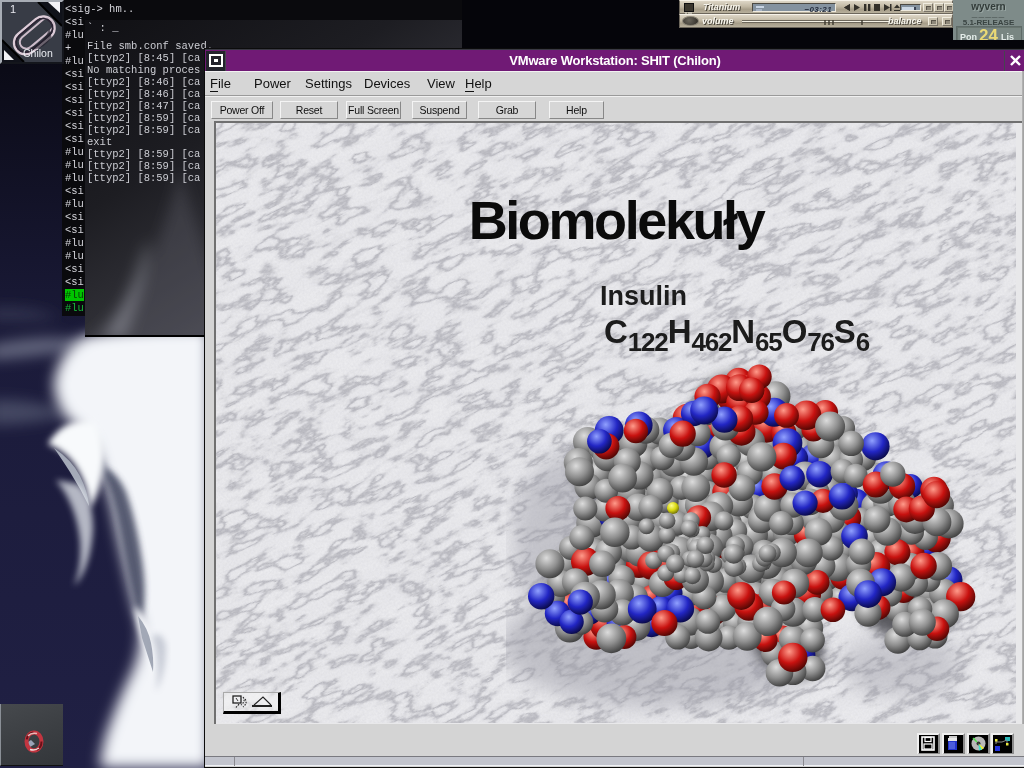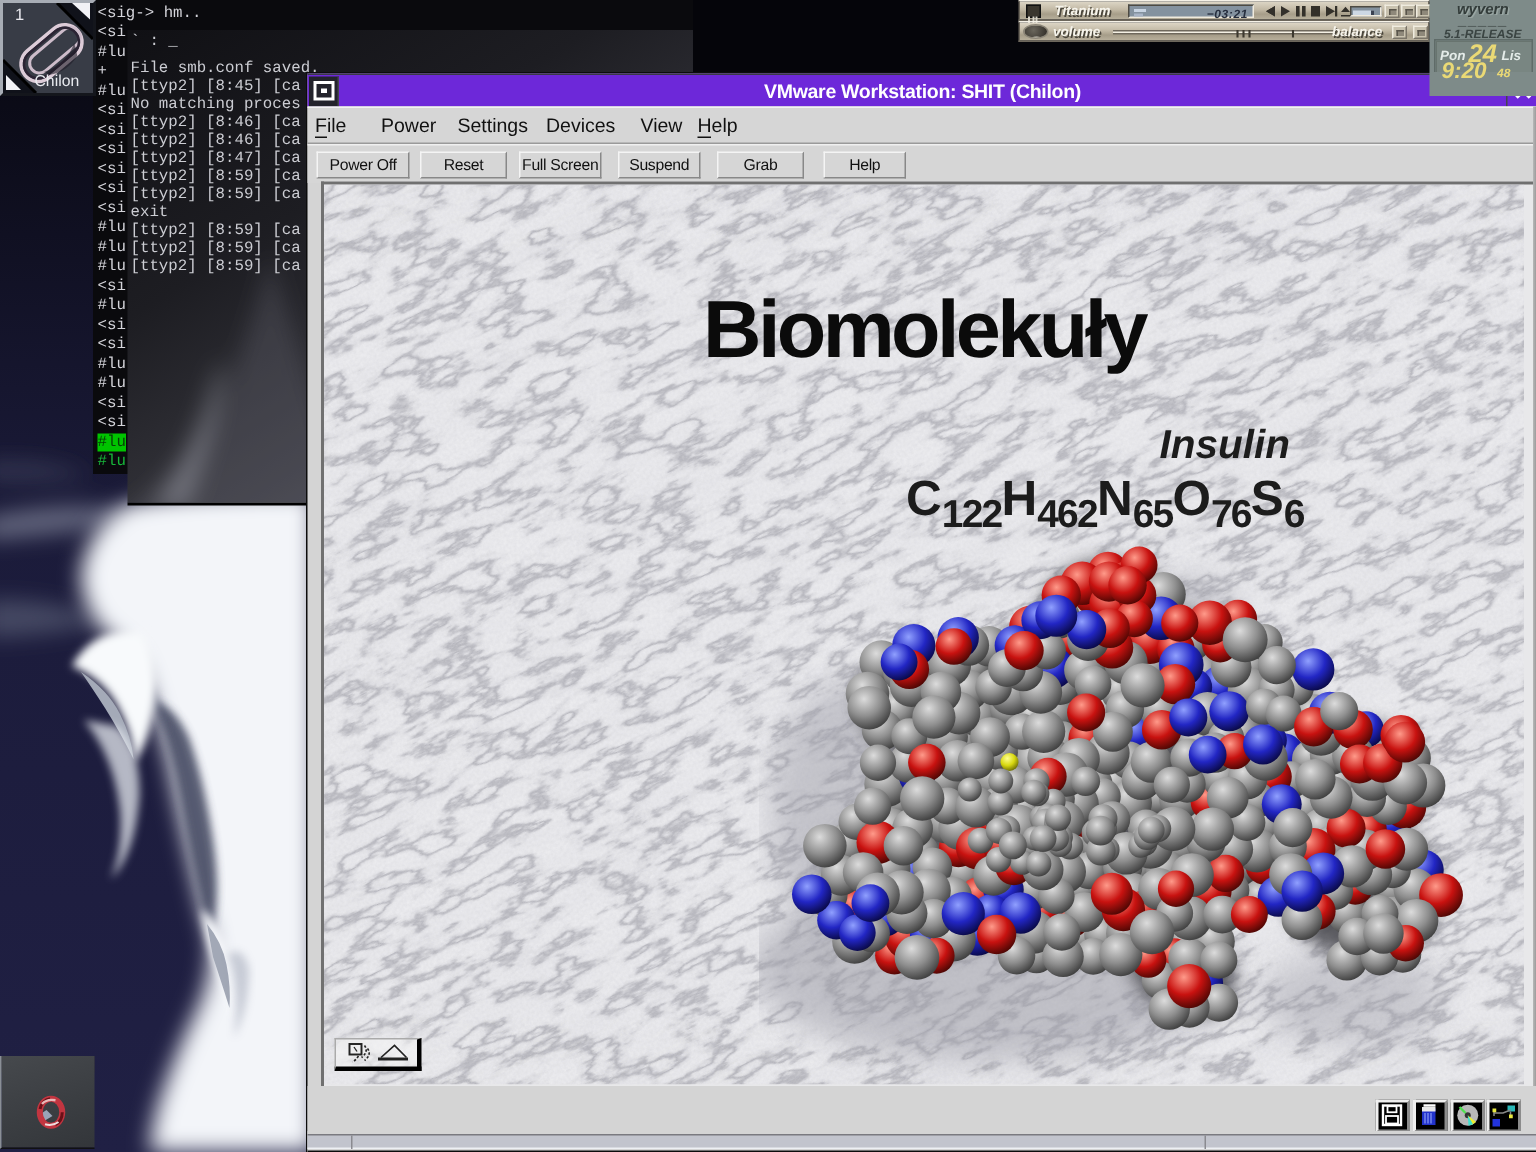--- a/index.html
+++ b/index.html
@@ -10,51 +10,51 @@
 #term1{left:62px;top:0;width:400px;height:316px;background:#0a0a0d;padding:3px 0 0 3px;}
 #term1 .g1{background:#00c400;color:#064006;}
 #term1 .g2{color:#17b63a;}
 #term2{left:85px;top:20px;width:377px;height:317px;padding:8px 0 0 2px;
  background:linear-gradient(148deg,#101014 0%,#1d1d22 35%,#36363d 65%,#50505a 88%,#62626c 100%);
  border-bottom:2px solid #000;}
 #term2 .dim{color:#2c2c34;}
 #term2 .lines{font-family:"Liberation Mono",monospace;font-size:10.5px;line-height:12px;color:#cccdd3;white-space:pre;}
 
 #vmw{left:204px;top:48px;width:820px;height:720px;background:#d4d4d4;border-left:1px solid #0c0c0c;border-top:1px solid #0c0c0c;}
-#vmtitle{left:0;top:0;width:820px;height:22px;background:#6d28d9;border-top:1px solid #3a3a44;}
+#vmtitle{left:0;top:0;width:820px;height:22px;background:#701a75;border-top:1px solid #3a3a44;}
 #vmtitle .ttext{width:100%;text-align:center;line-height:22px;color:#fff;font-weight:bold;font-size:13px;letter-spacing:-0.2px;}
 #vmicon{left:1px;top:1px;width:20px;height:20px;background:#23232c;border-right:1px solid #45454f;}
 #vmx{right:0;top:1px;width:21px;height:20px;border-left:1px solid #45454f;}
 #vmmenu{left:0;top:22px;width:820px;height:25px;background:#d6d6d6;border-top:1px solid #f2f2f2;border-bottom:1px solid #9a9a9a;color:#111;font-size:13px;text-decoration:underline;}
 #vmmenu span{position:absolute;top:4px;}
 #vmmenu u{text-decoration:none;border-bottom:1px solid #111;}
 #vmtool{left:0;top:47px;width:820px;height:26px;background:#d6d6d6;border-top:1px solid #f0f0f0;}
 .tbtn{position:absolute;top:4px;height:18px;background:#d6d6d6;border:1px solid #888;border-top-color:#f4f4f4;border-left-color:#f4f4f4;color:#111;font-size:10.5px;text-align:center;line-height:16px;letter-spacing:-0.2px;}
 #vmarea{left:9px;top:72px;width:808px;height:604px;border-top:2px solid #707070;border-left:2px solid #707070;background:#e8e8ea;}
 #slide{left:11px;top:74px;width:800px;height:600px;overflow:hidden;}
 #vmstatus{left:0;top:675px;width:820px;height:32px;background:#d4d4d4;}
 .sicon{position:absolute;top:9px;width:23px;height:22px;border:2px solid #efefef;border-right-color:#8c8c8c;border-bottom-color:#8c8c8c;background:#000;}
 #vmbottom{left:0;top:705px;width:820px;height:15px;background:#d4d4d4;}
 #vmbottom .strip{position:absolute;left:0;top:2px;width:820px;height:10px;background:#c2c4cd;border-top:1px solid #7a7a80;border-bottom:1px solid #eef0f4;}
 #vmbottom .sep{position:absolute;top:3px;width:1px;height:9px;background:#8a8a90;}
 #vmbottom .blk{position:absolute;left:0;top:13px;width:820px;height:2px;background:#0c0c0c;}
 
 #stitle{left:0;top:66px;width:800px;text-align:center;font-weight:bold;font-size:54px;color:#0b0b0b;letter-spacing:-2.4px;}
-#sins{left:384px;top:158px;width:260px;text-align:right;font-weight:bold;font-size:27px;color:#1c1c1c;font-style:italic;}
+#sins{left:384px;top:158px;width:260px;text-align:left;font-weight:bold;font-size:27px;color:#1c1c1c;}
 #sform{left:388px;top:190px;width:270px;font-weight:bold;font-size:33px;color:#1c1c1c;white-space:nowrap;}
 #sform sub{font-size:26px;font-weight:bold;vertical-align:-8px;letter-spacing:-1.2px;}
 
 #xmms{left:679px;top:0;width:274px;height:43px;}
 .xbar{position:absolute;left:0;width:274px;background:linear-gradient(#ddd6c6 0%,#c2b9a5 45%,#a69d89 70%,#b8b09c 100%);border:1px solid #6d675c;border-top-color:#f6f2e8;padding-left:32px;}
 .xtxt{position:absolute;font-weight:bold;font-style:italic;font-size:9px;color:#f6f4ec;text-shadow:1px 1px 0 #4a463c;}
 .xbtn{position:absolute;width:10px;height:9px;background:#c9c2af;border:1px solid #7a7468;border-top-color:#f0ecdf;border-left-color:#f0ecdf;}
 .xbtn i{position:absolute;right:1px;bottom:1px;width:5px;height:4px;background:#8e887a;border-top:1px solid #59544a;border-left:1px solid #59544a;display:block;}
 .xpanel{position:absolute;background:#84929f;border:1px solid #4d4a42;border-bottom-color:#efeadd;border-right-color:#efeadd;}
 
-#wyv{left:953px;top:0;width:71px;height:64px;background:#7e8b89;font-weight:bold;overflow:hidden;font-style:italic;}
+#wyv{left:953px;top:0;width:71px;height:40px;background:#7e8b89;font-weight:bold;overflow:hidden;}
 
 #clip{left:0;top:0;width:64px;height:64px;background:#383c46;border-top:2px solid #a8adb5;border-left:2px solid #a8adb5;border-right:2px solid #14161c;border-bottom:2px solid #14161c;}
 #docktile{left:0;top:704px;width:63px;height:62px;background:linear-gradient(160deg,#46494d 0%,#3b3e42 55%,#33363a 100%);border-left:1px solid #8a8f96;border-bottom:1px solid #111;}
 #dockhead{left:0;top:704px;width:63px;height:11px;background:#262231;}
 </style></head>
 <body>
 
 <svg class="abs" style="left:0;top:0;" width="1024" height="768" viewBox="0 0 1024 768">
  <defs>
   <linearGradient id="sky" x1="0" y1="0" x2="0" y2="1">

